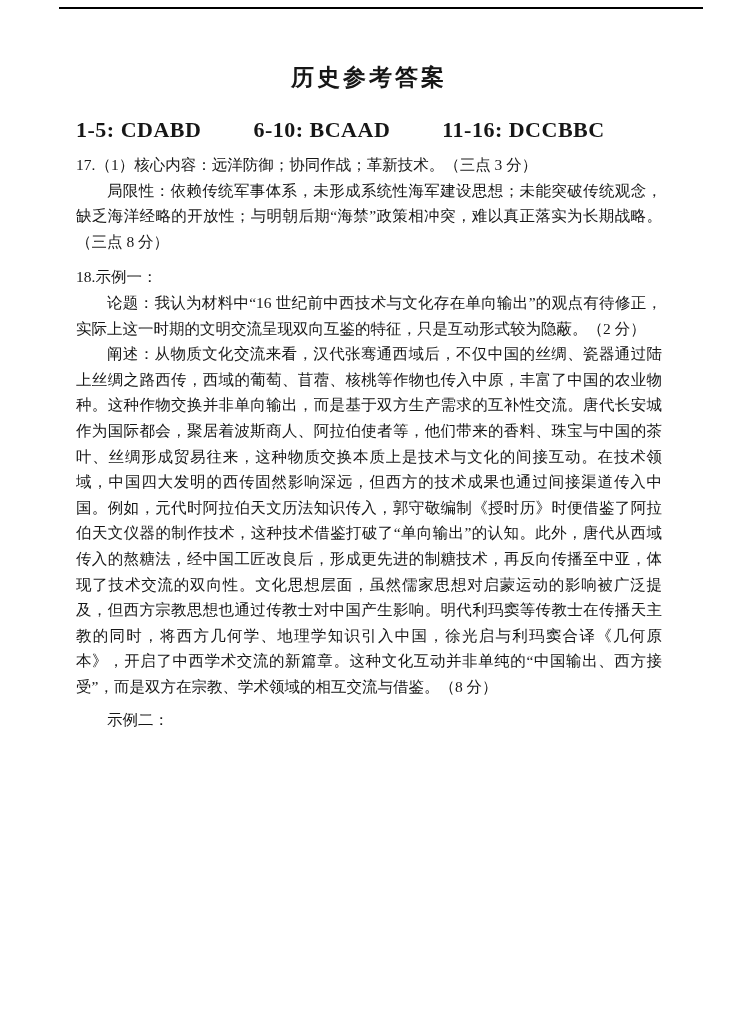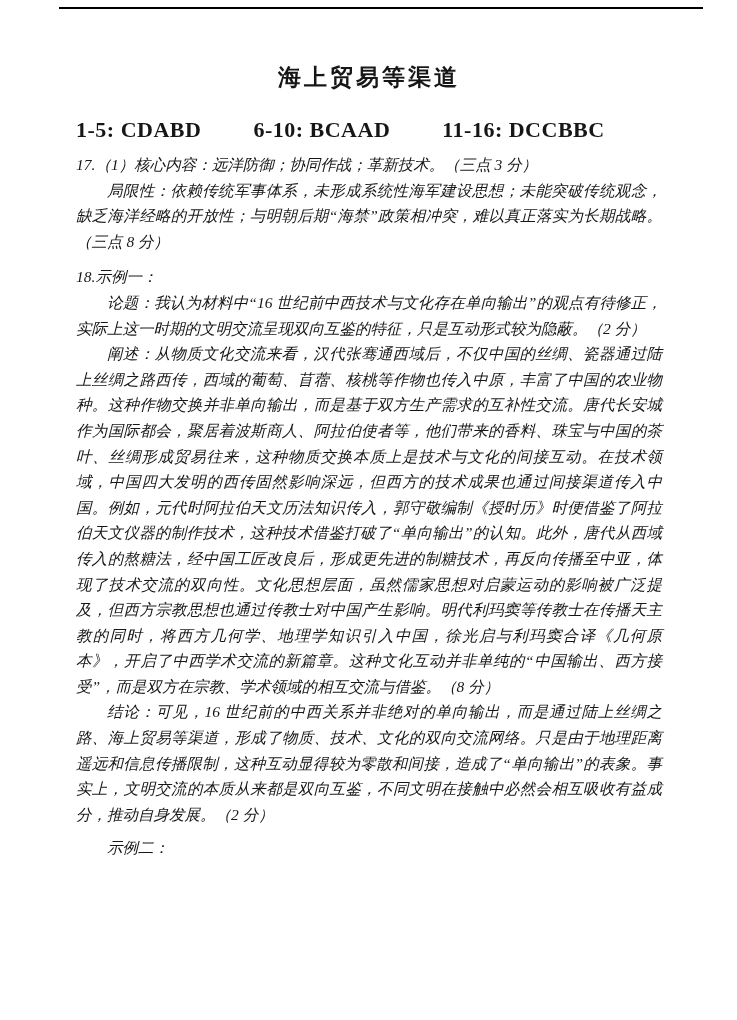--- a/index.html
+++ b/index.html
@@ -44,42 +44,40 @@
     margin: 0 0 9px 0;
     letter-spacing: 0.5px;
   }
   .answers span { margin-right: 46px; }
   .answers span:last-child { margin-right: 0; }
   p.body-para {
     margin: 0;
     font-size: 15.5px;
     line-height: 25.6px;
     text-align: justify;
-    font-style: italic;
   }
   p.indent { text-indent: 2em; }
   p.gap-before { margin-top: 10px; }
   p.gap-before-sm { margin-top: 8px; }
 </style>
 </head>
 <body>
 
 <div class="page">
   <div class="top-rule"></div>
 
   <div class="content">
-    <h1 class="title">海上贸易等渠道</h1>
+    <h1 class="title">历史参考答案</h1>
 
     <div class="answers">
       <span>1-5: CDABD</span>
       <span>6-10: BCAAD</span>
       <span>11-16: DCCBBC</span>
     </div>
 
     <p class="body-para">17.（1）核心内容：远洋防御；协同作战；革新技术。（三点 3 分）</p>
     <p class="body-para indent">局限性：依赖传统军事体系，未形成系统性海军建设思想；未能突破传统观念，缺乏海洋经略的开放性；与明朝后期“海禁”政策相冲突，难以真正落实为长期战略。（三点 8 分）</p>
     <p class="body-para gap-before">18.示例一：</p>
     <p class="body-para indent">论题：我认为材料中“16 世纪前中西技术与文化存在单向输出”的观点有待修正，实际上这一时期的文明交流呈现双向互鉴的特征，只是互动形式较为隐蔽。（2 分）</p>
     <p class="body-para indent">阐述：从物质文化交流来看，汉代张骞通西域后，不仅中国的丝绸、瓷器通过陆上丝绸之路西传，西域的葡萄、苜蓿、核桃等作物也传入中原，丰富了中国的农业物种。这种作物交换并非单向输出，而是基于双方生产需求的互补性交流。唐代长安城作为国际都会，聚居着波斯商人、阿拉伯使者等，他们带来的香料、珠宝与中国的茶叶、丝绸形成贸易往来，这种物质交换本质上是技术与文化的间接互动。在技术领域，中国四大发明的西传固然影响深远，但西方的技术成果也通过间接渠道传入中国。例如，元代时阿拉伯天文历法知识传入，郭守敬编制《授时历》时便借鉴了阿拉伯天文仪器的制作技术，这种技术借鉴打破了“单向输出”的认知。此外，唐代从西域传入的熬糖法，经中国工匠改良后，形成更先进的制糖技术，再反向传播至中亚，体现了技术交流的双向性。文化思想层面，虽然儒家思想对启蒙运动的影响被广泛提及，但西方宗教思想也通过传教士对中国产生影响。明代利玛窦等传教士在传播天主教的同时，将西方几何学、地理学知识引入中国，徐光启与利玛窦合译《几何原本》，开启了中西学术交流的新篇章。这种文化互动并非单纯的“中国输出、西方接受”，而是双方在宗教、学术领域的相互交流与借鉴。（8 分）</p>
-    <p class="body-para indent">结论：可见，16 世纪前的中西关系并非绝对的单向输出，而是通过陆上丝绸之路、海上贸易等渠道，形成了物质、技术、文化的双向交流网络。只是由于地理距离遥远和信息传播限制，这种互动显得较为零散和间接，造成了“单向输出”的表象。事实上，文明交流的本质从来都是双向互鉴，不同文明在接触中必然会相互吸收有益成分，推动自身发展。（2 分）</p>
     <p class="body-para indent gap-before-sm">示例二：</p>
   </div>
 </div>
 
 </body></html>

